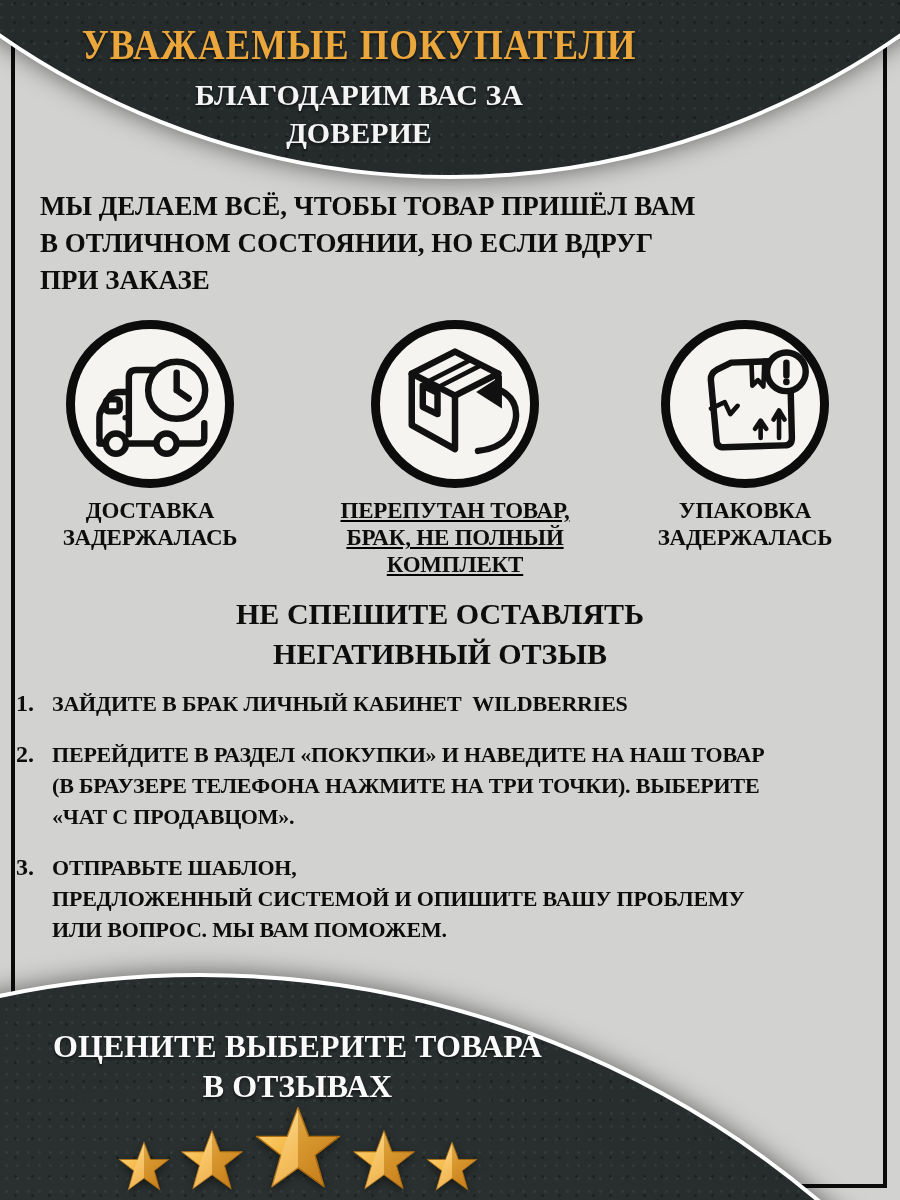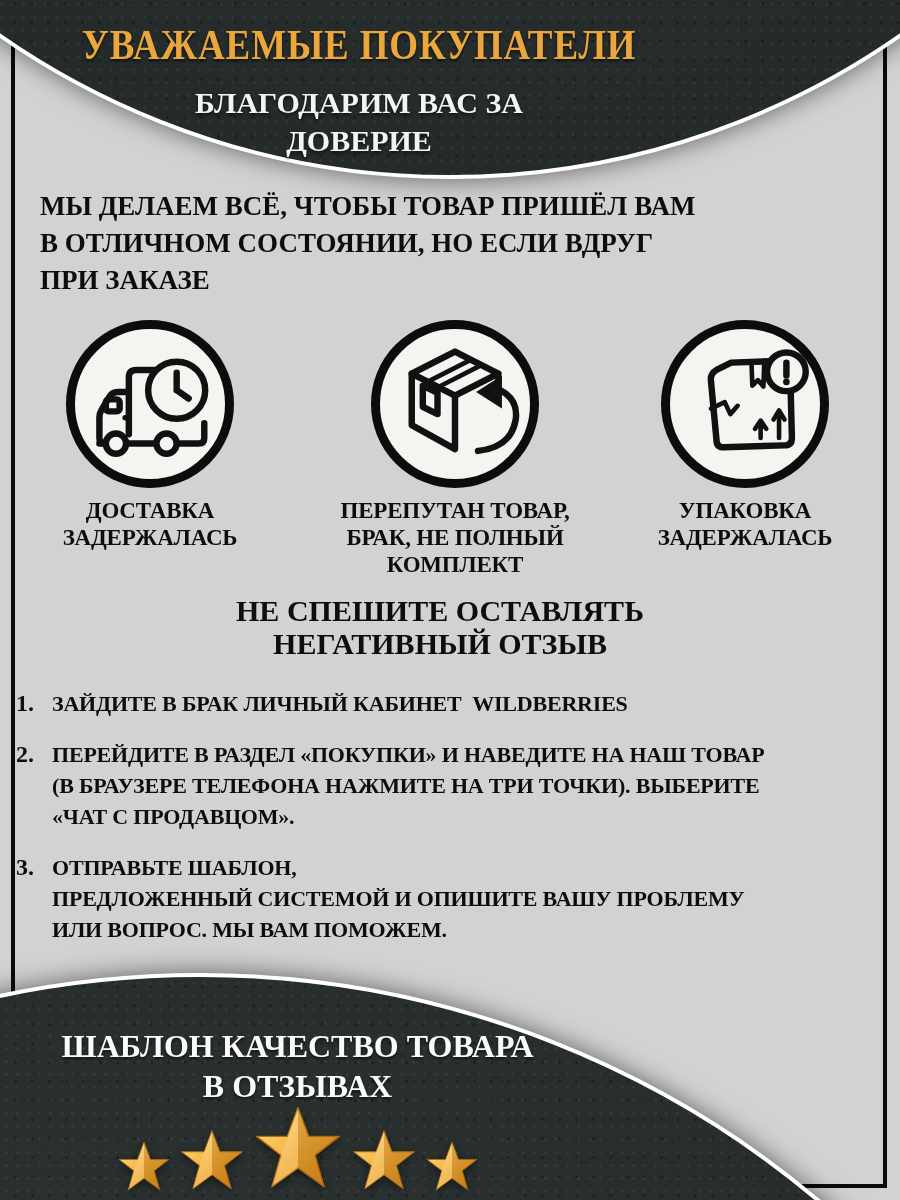--- a/index.html
+++ b/index.html
@@ -29,48 +29,48 @@
   .header-shape { left:-338px; top:-1397px; width:1576px; height:1576px; }
   .footer-shape { left:-762px; top:973px;  width:1924px; height:1924px; }
 
   .header-content { position:absolute; left:0; top:22px; width:718px; text-align:center; z-index:3; }
   .header-title {
     display:inline-block; transform:scaleX(0.88);
     font-size:42px; line-height:46px; letter-spacing:1px; color:#eba63c;
     white-space:nowrap; text-shadow:0 2px 3px rgba(0,0,0,0.6);
   }
   .header-subtitle {
-    margin-top:16px; font-size:30px; line-height:38px; color:#f4f4f4;
+    margin-top:8px; font-size:30px; line-height:38px; color:#f4f4f4;
     white-space:pre-line; text-shadow:0 2px 3px rgba(0,0,0,0.6);
   }
 
   .intro {
     position:absolute; left:40px; top:188px; width:820px; z-index:1;
     text-align:left; font-size:27px; line-height:37px; color:#0d0d0d;
     white-space:pre-line;
   }
 
   .icon-col { position:absolute; top:320px; text-align:center; z-index:1; }
   .icon-col.c1 { left:35px;  width:230px; }
-  .icon-col.c2 { left:330px; width:250px; }
+  .icon-col.c2 { left:330px; width:250px;text-decoration:underline; }
   .icon-col.c3 { left:630px; width:230px; }
   .icon-circle {
     width:168px; height:168px; margin:0 auto; border-radius:50%;
     border:9px solid #0c0c0c; background:#f5f4f1;
     display:flex; align-items:center; justify-content:center;
   }
   .icon-circle svg { width:138px; height:138px; }
   .icon-label {
     margin-top:9px; font-size:23px; line-height:27px; color:#0d0d0d;
     white-space:pre-line; letter-spacing:-0.2px;
   }
 
   .advice-heading {
     position:absolute; left:0; top:594px; width:880px; z-index:1;
-    text-align:center; font-size:30px; line-height:33px; color:#0d0d0d;
+    text-align:center; font-size:30px; line-height:40px; color:#0d0d0d;
     white-space:pre-line;
   }
 
   .steps { position:absolute; left:16px; top:688px; width:858px; z-index:1; }
   .step { display:flex; margin-bottom:20px; }
   .step-number { flex:0 0 36px; font-size:24px; line-height:31px; color:#0d0d0d; }
   .step-text {
     flex:1; font-size:22px; line-height:31px; color:#0d0d0d;
     white-space:pre-wrap; letter-spacing:-0.2px;
   }
@@ -196,21 +196,21 @@
 «ЧАТ С ПРОДАВЦОМ».</div>
     </div>
     <div class="step">
       <div class="step-number">3.</div>
       <div class="step-text">ОТПРАВЬТЕ ШАБЛОН,
 ПРЕДЛОЖЕННЫЙ СИСТЕМОЙ И ОПИШИТЕ ВАШУ ПРОБЛЕМУ
 ИЛИ ВОПРОС. МЫ ВАМ ПОМОЖЕМ.</div>
     </div>
   </div>
 
-  <div class="footer-content">ШАБЛОН КАЧЕСТВО ТОВАРА
+  <div class="footer-content">ОЦЕНИТЕ ВЫБЕРИТЕ ТОВАРА
 В ОТЗЫВАХ</div>
   <div class="stars">
       <svg class="star s1" viewBox="0 0 100 100">
         <use href="#starShape"></use>
       </svg>
       <svg class="star s2" viewBox="0 0 100 100">
         <use href="#starShape"></use>
       </svg>
       <svg class="star s3" viewBox="0 0 100 100">
         <use href="#starShape"></use>

